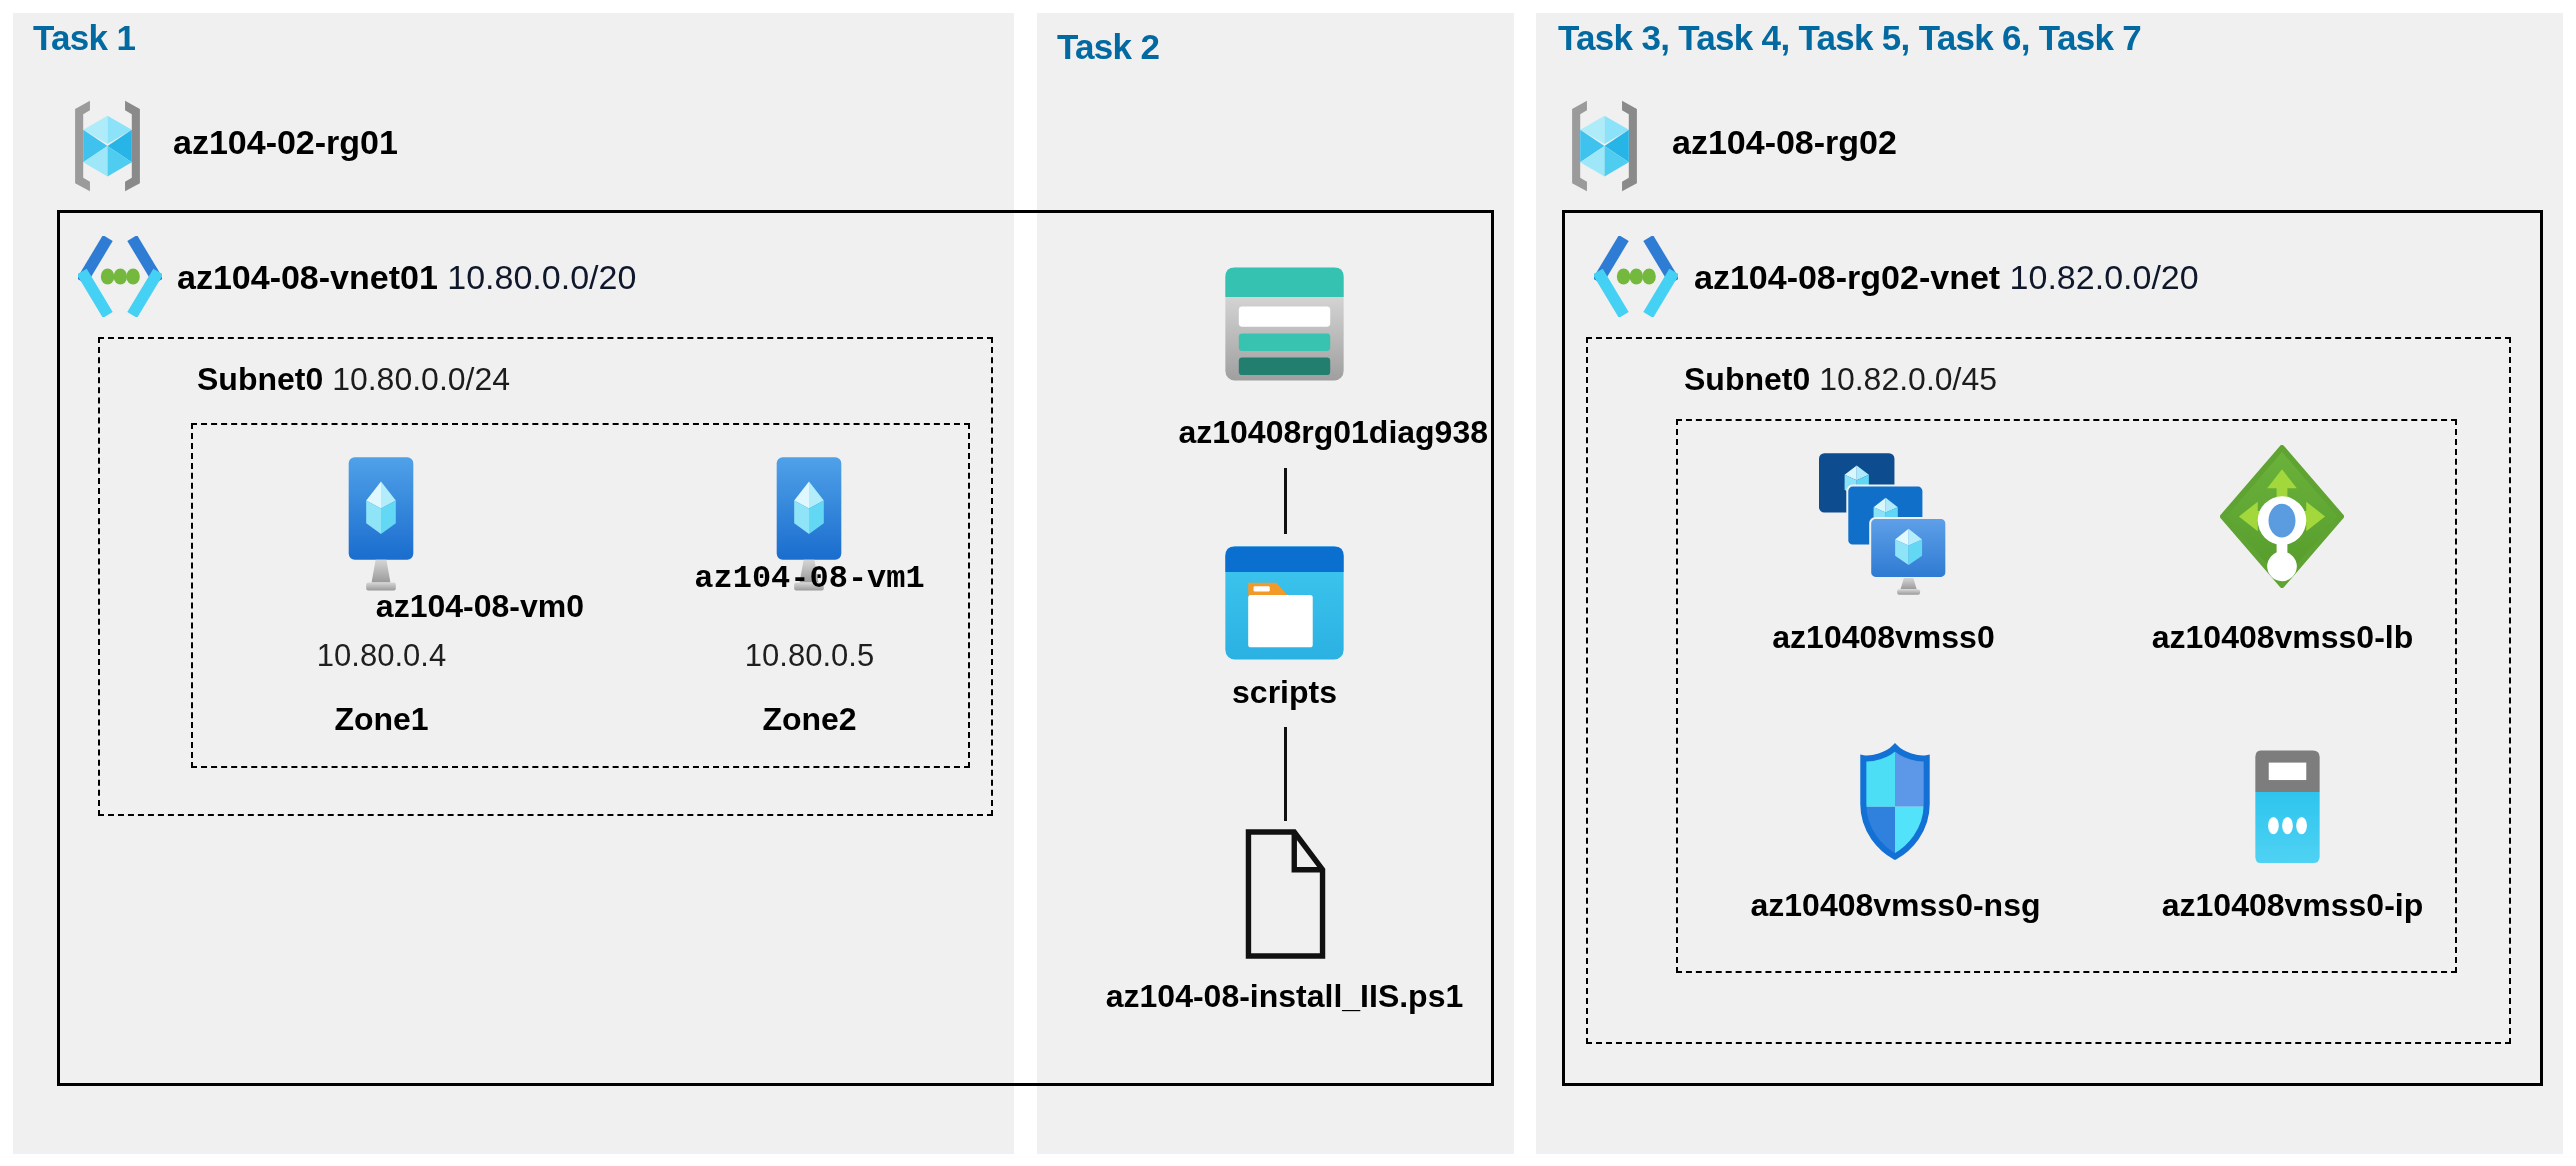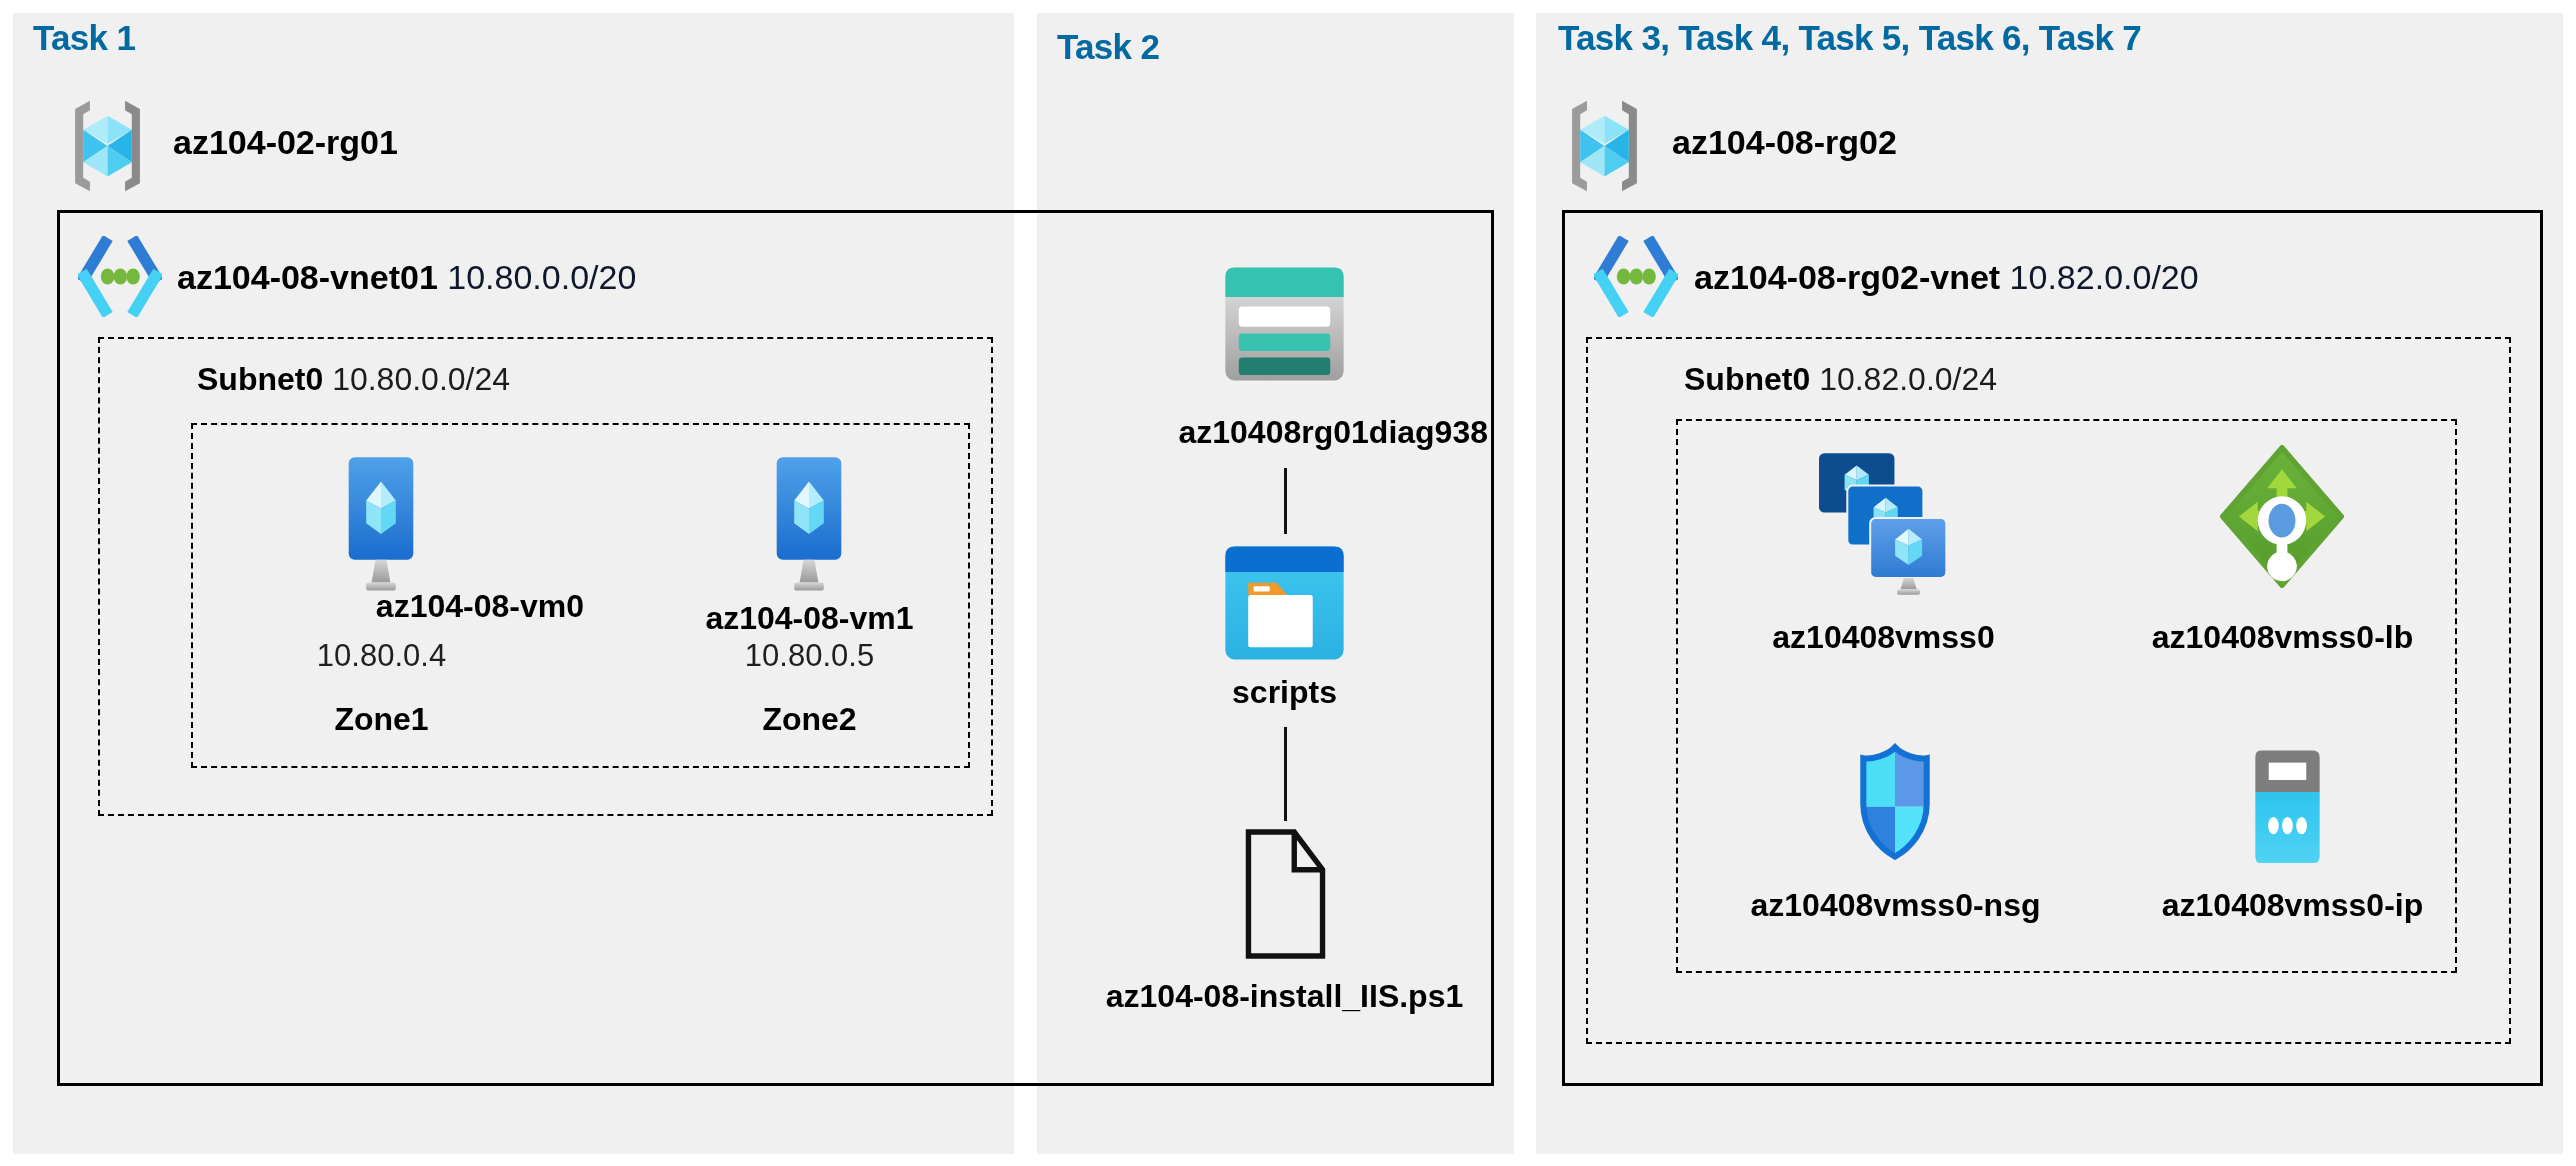--- a/index.html
+++ b/index.html
@@ -138,21 +138,21 @@
     <g>
       <polygon points="52,38 30,66 52,78" fill="#dff7fe"></polygon>
       <polygon points="52,38 74,66 52,78" fill="#b3ecfb"></polygon>
       <polygon points="30,66 30,100 52,116 52,78" fill="#8fe4f8"></polygon>
       <polygon points="74,66 74,100 52,116 52,78" fill="#62d8f4"></polygon>
     </g>
     <path d="M44 154 L60 154 L66 188 L38 188 Z" fill="url(#gStand)"></path>
     <rect x="30" y="188" width="44" height="12" rx="3" fill="url(#gStand)"></rect>
   </svg>
 </div>
-<div class="item-label" style="left:607px; top:600px; width:405px;">az104-08-vm1</div>
+<div class="item-label" style="left:607px; top:560px; width:405px;font-family:Liberation Mono, monospace;">az104-08-vm1</div>
 <div class="ip-text" style="left:607px; top:638px; width:405px;">10.80.0.5</div>
 <div class="zone-text" style="left:607px; top:701px; width:405px;">Zone2</div>
 
 <div class="abs" style="left:1224px; top:266px;">
   <svg width="121" height="116" viewBox="0 0 180 172">
     <rect x="2" y="2" width="176" height="168" rx="14" fill="url(#gStoreBody)"></rect>
     <path d="M2 16 Q2 2 16 2 L164 2 Q178 2 178 16 L178 46 L2 46 Z" fill="#36C2B0"></path>
     <rect x="22" y="60" width="136" height="30" rx="5" fill="#ffffff"></rect>
     <rect x="22" y="100" width="136" height="26" rx="5" fill="#38C3B1"></rect>
     <rect x="22" y="136" width="136" height="26" rx="5" fill="#227F70"></rect>
@@ -213,21 +213,21 @@
   </svg>
 </div>
 <div class="res-label" style="left:1694px; top:258px;">
   <span>az104-08-rg02-vnet</span>
   <span class="cidr">10.82.0.0/20</span>
 </div>
 
 <div class="dashed-box" style="left:1586px; top:337px; width:925px; height:707px;"></div>
 <div class="sub-label" style="left:1684px; top:361px;">
   <span>Subnet0</span>
-  <span class="cidr">10.82.0.0/24</span>
+  <span class="cidr">10.82.0.0/45</span>
 </div>
 <div class="dashed-box" style="left:1676px; top:419px; width:781px; height:554px;"></div>
 
 <div class="abs" style="left:1819px; top:453px;">
   <svg width="128" height="142" viewBox="0 0 190 210">
     <rect x="0" y="0" width="112" height="88" rx="8" fill="#0D4C8F"></rect>
     <g>
       <polygon points="56,18 38,32 56,40" fill="#d8f6fe"></polygon>
         <polygon points="56,18 74,32 56,40" fill="#aeeafa"></polygon>
       <polygon points="38,32 38,54 56,66 56,40" fill="#8ae2f8"></polygon>

